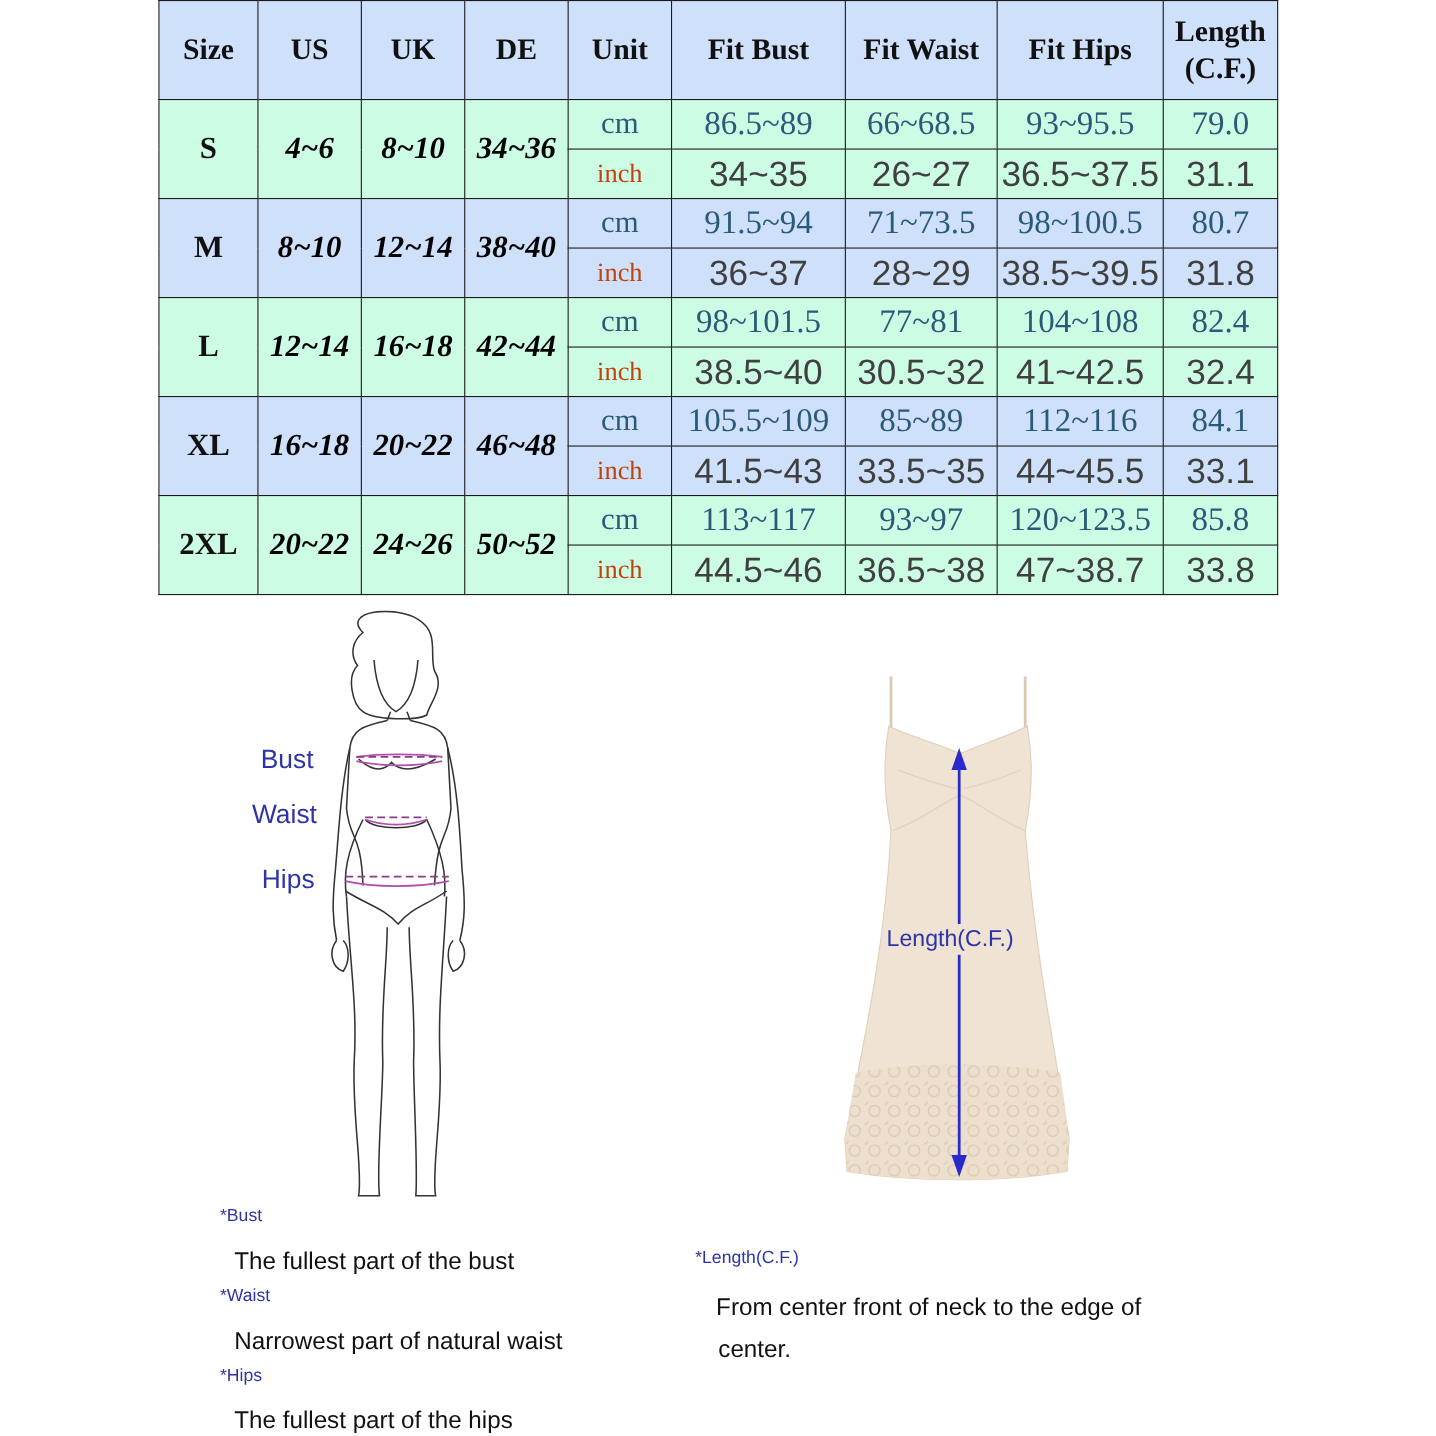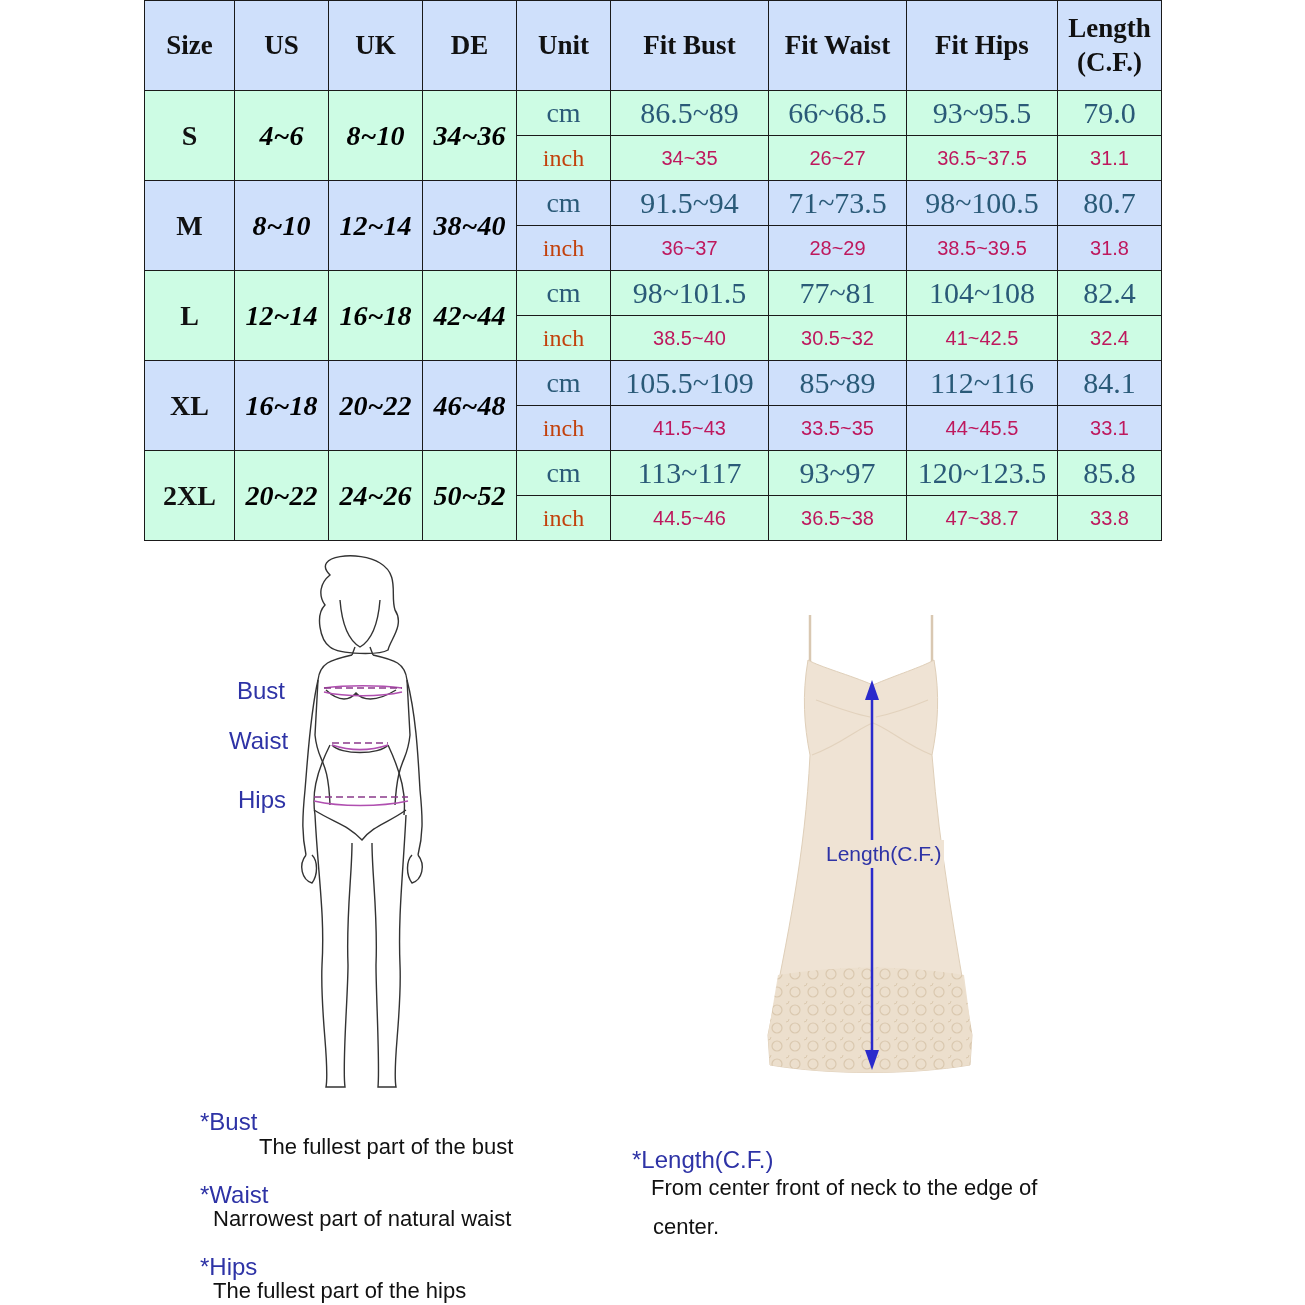--- a/index.html
+++ b/index.html
@@ -17,34 +17,34 @@
     font-family:"Liberation Serif", serif; font-weight:bold; font-size:27px; color:#111;
     line-height:1.25;
   }
   .row-green td { background:#cdfce4; }
   .row-blue td { background:#cfe0fb; }
   .size-cell { font-family:"Liberation Serif", serif; font-weight:bold; font-size:28px; color:#111; }
   .conv-cell { font-family:"Liberation Serif", serif; font-weight:bold; font-style:italic; font-size:28px; color:#000000; }
   .unit-cm { font-family:"Liberation Serif", serif; font-size:28px; color:#2a5a78; height:44px; }
   .unit-inch { font-family:Liberation Serif, serif; font-size:24px; color:#c2410c; height:44px;margin-left:36px; }
   .val-cm { font-family:"Liberation Serif", serif; font-size:30px; color:#2a5a78; white-space:nowrap; }
-  .val-inch { font-family:"Liberation Sans", sans-serif; font-size:20px; color:#be185d; white-space:nowrap; }
+  .val-inch { font-family:"Liberation Sans", sans-serif; font-size:32px; color:#404040; white-space:nowrap; }
 
   .figure-svg { position:absolute; left:230px; top:555px; }
   .dress-svg { position:absolute; left:750px; top:605px; }
   .fig-label {
     position:absolute; font-family:Liberation Sans, sans-serif; font-size:24px; color:#2e33a6;
   }
   .dress-label {
     position:absolute; left:804px; top:840px;
     font-family:"Liberation Sans", sans-serif; font-size:21px; color:#2e33a6;
-    background:#efe3d4; padding:0 2px; line-height:28px;margin-left:20px;
+    background:#efe3d4; padding:0 2px; line-height:28px;
   }
   .legend-title {
-    position:absolute; font-family:"Liberation Sans", sans-serif; font-size:24px; color:#2e33a6;margin-top:11px;
+    position:absolute; font-family:"Liberation Sans", sans-serif; font-size:16px; color:#2e33a6;
   }
   .legend-desc {
     position:absolute; font-family:"Liberation Sans", sans-serif; font-size:22px; color:#111;
   }
 </style>
 </head>
 <body>
 
 <table class="size-table">
   <colgroup>
@@ -234,21 +234,21 @@
   <path d="M66 95 C80 100 100 108 120 112 M126 112 C146 108 166 100 178 95" stroke="#e2d2bd" stroke-width="1.2" fill="none"></path>
   <path d="M62 150 C90 140 110 122 123 118 C136 122 156 140 182 150" stroke="#e2d2bd" stroke-width="1.2" fill="none"></path>
 
   <line x1="122" y1="85" x2="122" y2="455" stroke="#2a2acc" stroke-width="2.5"></line>
   <polygon points="122,75 115,95 129,95" fill="#2a2acc"></polygon>
   <polygon points="122,465 115,445 129,445" fill="#2a2acc"></polygon>
 </svg>
 <div class="dress-label">Length(C.F.)</div>
 
 <div class="legend-title" style="left:200px; top:1097px;">*Bust</div>
-<div class="legend-desc" style="left:213px; top:1134px;margin-left:46px;">The fullest part of the bust</div>
+<div class="legend-desc" style="left:213px; top:1134px;">The fullest part of the bust</div>
 <div class="legend-title" style="left:200px; top:1170px;">*Waist</div>
 <div class="legend-desc" style="left:213px; top:1206px;">Narrowest part of natural waist</div>
 <div class="legend-title" style="left:200px; top:1242px;">*Hips</div>
 <div class="legend-desc" style="left:213px; top:1278px;">The fullest part of the hips</div>
 
 <div class="legend-title" style="left:632px; top:1135px;">*Length(C.F.)</div>
 <div class="legend-desc" style="left:651px; top:1175px;">From center front of neck to the edge of</div>
 <div class="legend-desc" style="left:653px; top:1214px;">center.</div>
 
 </body></html>

